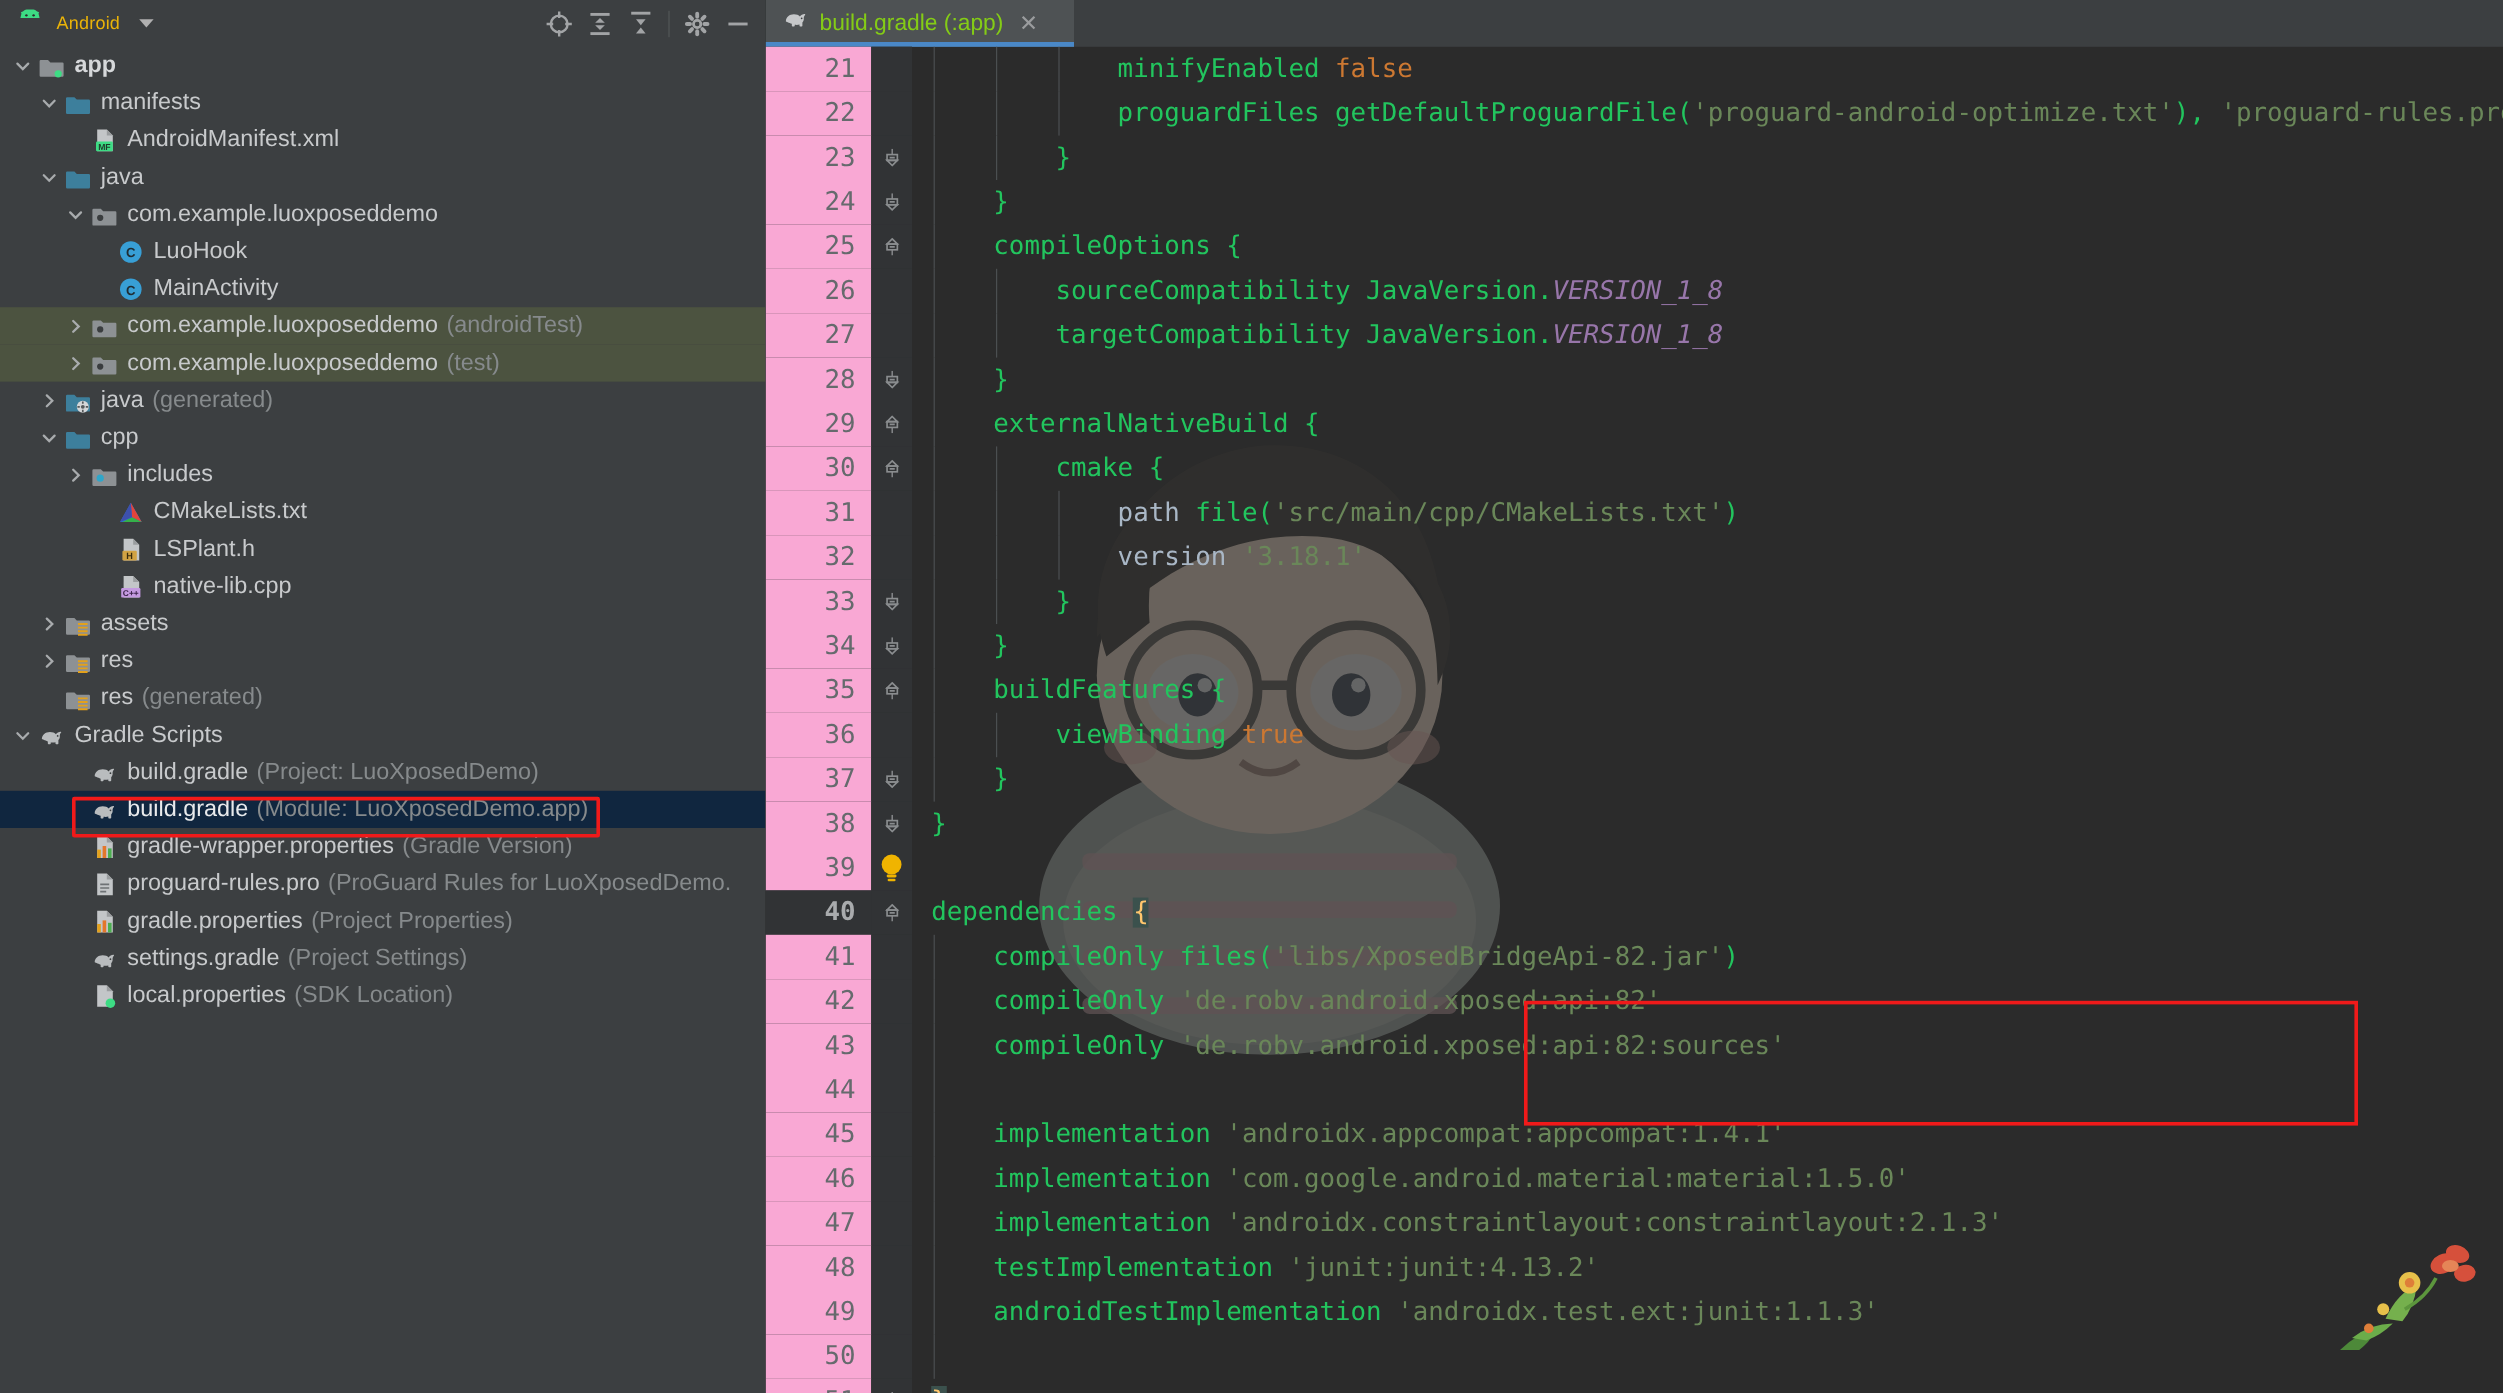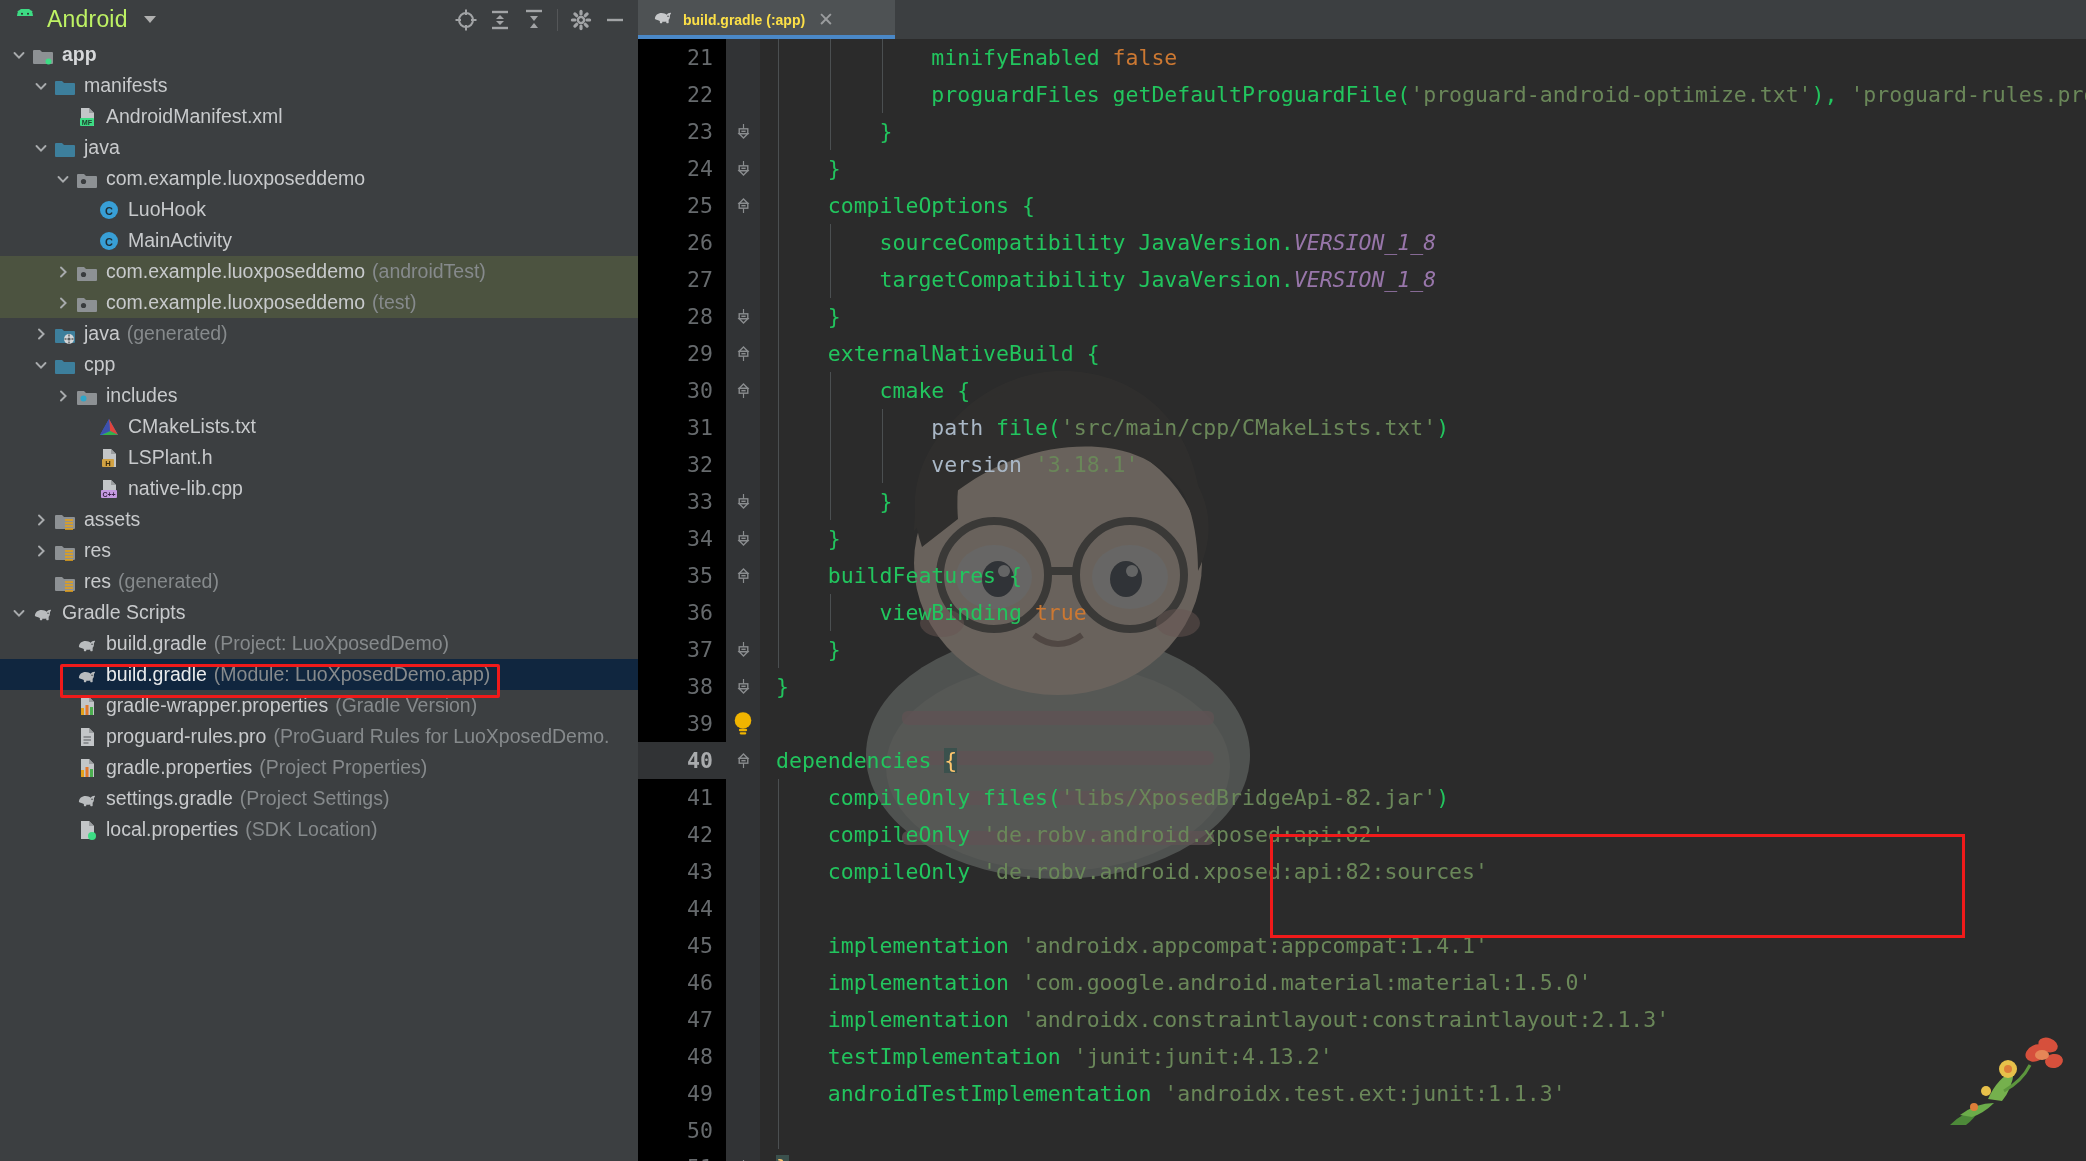--- a/index.html
+++ b/index.html
@@ -16,21 +16,21 @@
     width: 638px; height: 1161px;
     background: #3c3f41;
     position: relative; flex: 0 0 638px;
     overflow: hidden;
   }
   #project-toolbar {
     height: 39px; display: flex; align-items: center;
     padding: 0 6px 0 12px; gap: 0;
   }
   .pt-title { display: flex; align-items: center; gap: 9px; }
-  .pt-label { color: #bef264; font-size: 23px; letter-spacing: .2px; }
+  .pt-label { color: #eab308; font-size: 15px; letter-spacing: .2px; }
   .pt-caret {
     width: 0; height: 0; margin-left: 7px;
     border-left: 6.5px solid transparent;
     border-right: 6.5px solid transparent;
     border-top: 7px solid #b0b0b0;
   }
   .pt-spacer { flex: 1; }
   .pt-icon {
     width: 34px; height: 34px;
     display: flex; align-items: center; justify-content: center;
@@ -80,21 +80,21 @@
     flex: 1; position: relative; background: #2b2b2b;
     overflow: hidden;
   }
   #tabbar { height: 39px; background: #3c3f41; position: relative; }
   #tab {
     position: absolute; left: 0; top: 0;
     height: 39px; display: flex; align-items: center;
     padding: 0 12px 0 14px; gap: 9px;
     background: #4e5254;
   }
-  #tab .tab-label { color: #fde047; font-size: 14px; font-weight: bold; }
+  #tab .tab-label { color: #84cc16; font-size: 19px; }
   #tab .tab-close { color: #9a9c9e; font-size: 19px; margin-left: 4px; }
   #tab-underline {
     position: absolute; left: 0; bottom: 0; height: 4px;
     background: #4a88c7; width: 100%;
   }
 
   #code-wrap { position: absolute; left: 0; top: 39px; right: 0; bottom: 0; }
 
   
   #watermark {
@@ -110,21 +110,21 @@
 
   .code-row {
     position: relative; height: 37px;
     display: flex; align-items: center;
     font-family: "DejaVu Sans Mono", monospace;
     font-size: 21.5px;
   }
   .gutter {
     width: 88px; flex: 0 0 88px; text-align: right;
     color: #666a6d; padding-right: 13px;
-    background: #000000; height: 37px;
+    background: #f9a8d4; height: 37px;
     display: flex; align-items: center; justify-content: flex-end;
     position: relative; z-index: 2;
   }
   .code-row.cur .gutter { color: #a9abad; font-weight: bold; background: #313335; }
   .foldcol {
     width: 34px; flex: 0 0 34px; height: 37px; background: #313335;
     display: flex; align-items: center; justify-content: center;
     position: relative; z-index: 2;
   }
   .codetext { padding-left: 16px; color: #a9b7c6; position: relative; z-index: 1;

